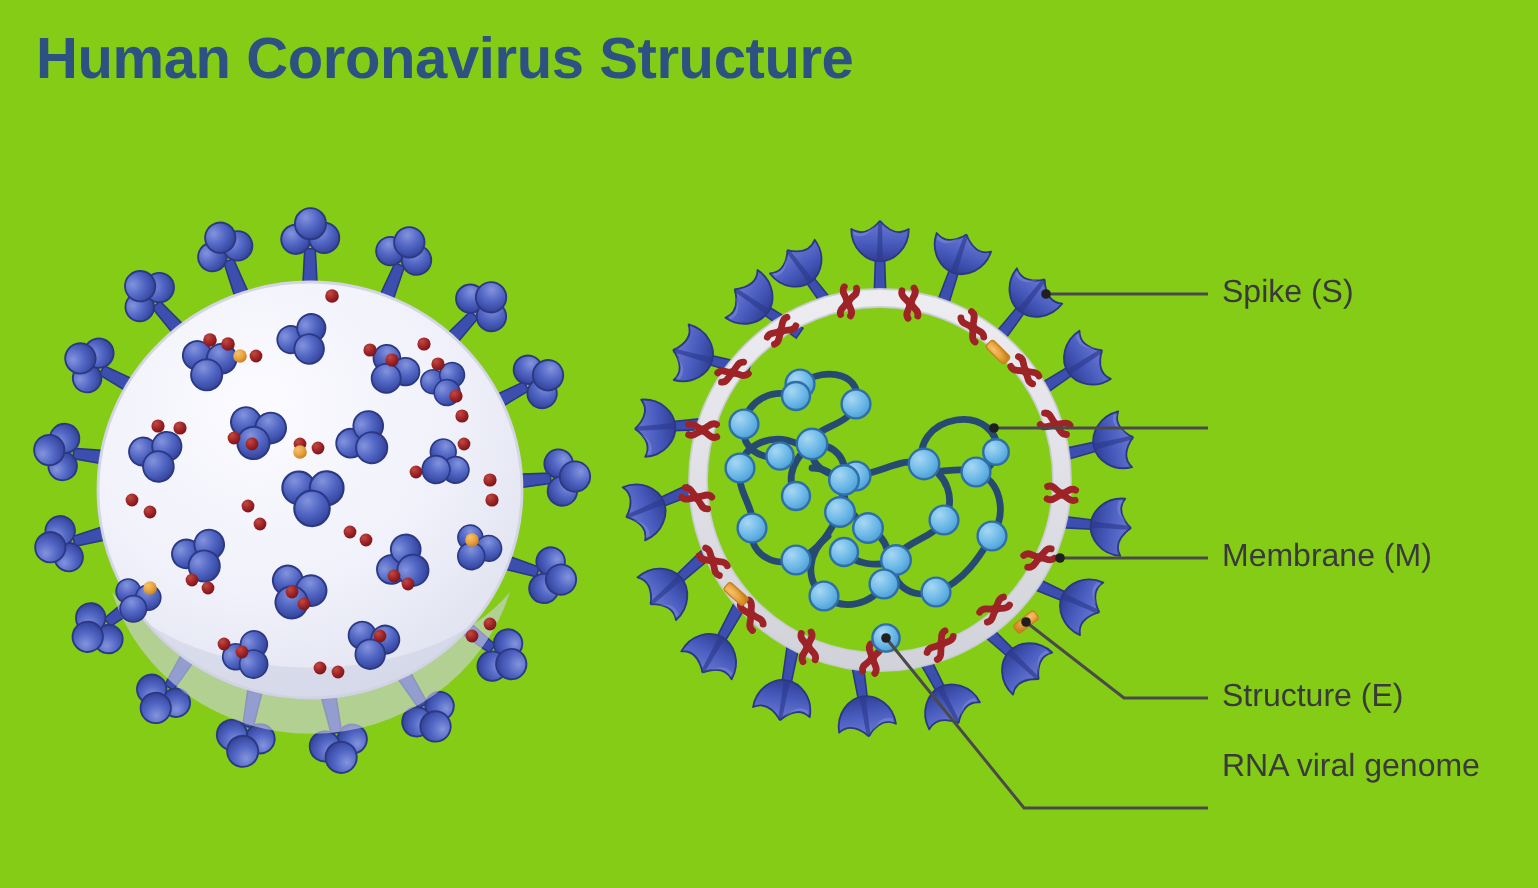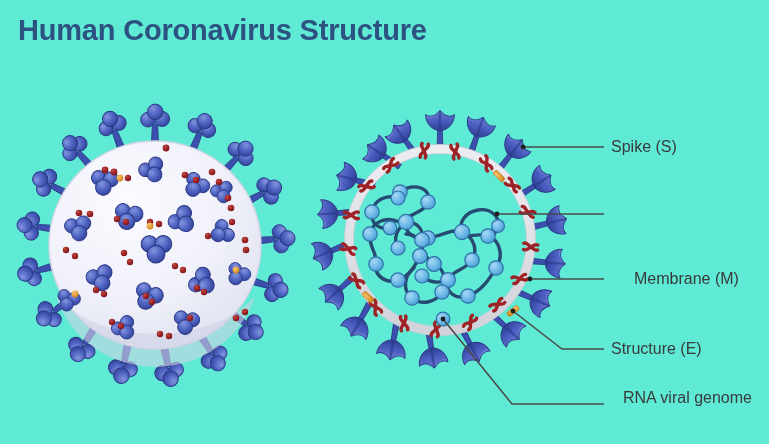--- a/index.html
+++ b/index.html
@@ -9,21 +9,21 @@
     background: #ffffff;
   }
   body {
     font-family: "Liberation Sans", sans-serif;
     -webkit-font-smoothing: antialiased;
   }
   #figure-root {
     position: relative;
     width: 769px;
     height: 444px;
-    background: #5eead4;
+    background: #84cc16;
     overflow: hidden;
   }
   #page-title {
     position: absolute;
     left: 18px;
     top: 14px;
     font-size: 29px;
     font-weight: bold;
     letter-spacing: -0.2px;
     color: #2d5180;
@@ -40,23 +40,23 @@
   .callout-label {
     position: absolute;
     font-family: "Liberation Sans", sans-serif;
     font-size: 16px;
     color: #3a3a3a;
     white-space: nowrap;
     line-height: 1;
   }
   #label-spike       { left: 611px; top: 139px; }
   #label-nucleocapsid{ left: 611px; top: 206px; }
-  #label-membrane    { left: 634px; top: 271px; text-align: right; }
+  #label-membrane    { left: 611px; top: 271px; text-align: right; }
   #label-envelope    { left: 611px; top: 341px; }
-  #label-rna         { left: 611px; top: 390px; margin-left: 12px; }
+  #label-rna         { left: 611px; top: 376px; }
 </style>
 </head>
 <body>
 
 <div id="figure-root">
 
   <div id="page-title">Human Coronavirus Structure</div>
 
   <svg id="diagram-canvas" viewBox="0 0 769 444">
     <defs>

